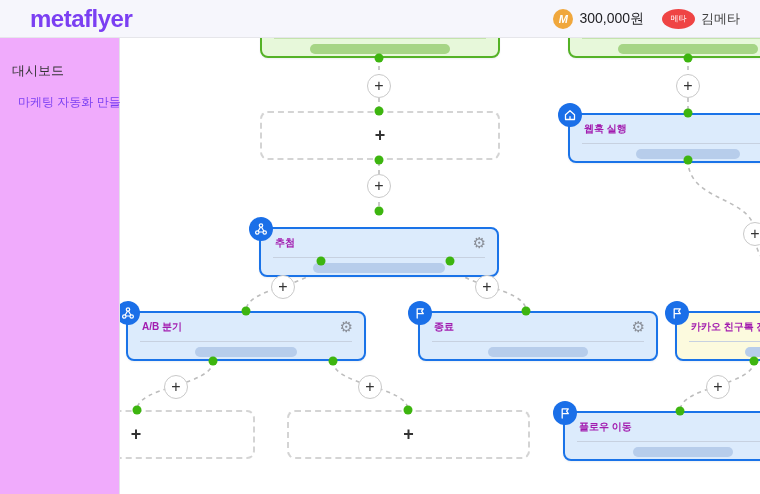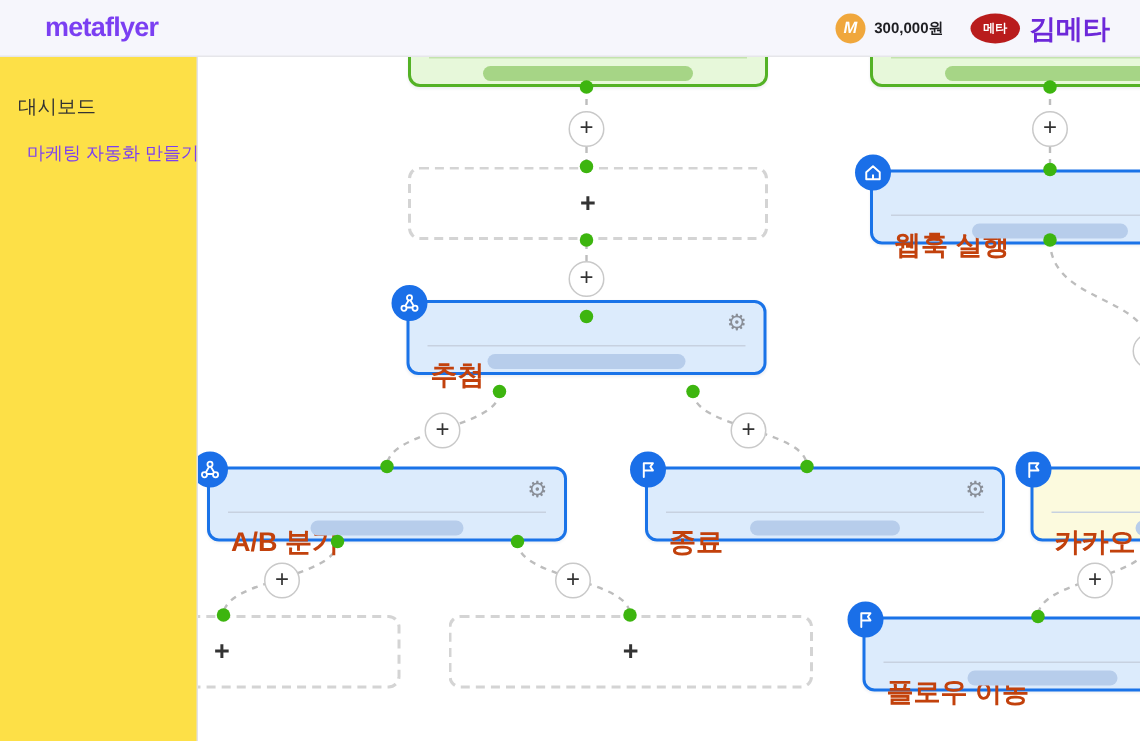--- a/index.html
+++ b/index.html
@@ -2,49 +2,49 @@
 <html><head>
 <meta charset="utf-8">
 <style>
   * { margin:0; padding:0; box-sizing:border-box; }
   html,body { width:760px; height:494px; overflow:hidden;
     font-family:"Liberation Sans", sans-serif; background:#fff; }
 
   
   .header { height:38px; background:#f6f6fc; border-bottom:1px solid #e6e6ea;
     display:flex; align-items:center; padding:0 20px 0 30px; }
-  .logo { font-size:18px; font-weight:800; color:#7b3ff2; letter-spacing:-0.5px; cursor:pointer; }
+  .logo { font-size:24px; font-weight:800; color:#7b3ff2; letter-spacing:-0.5px; cursor:pointer; }
   .header-right { margin-left:auto; display:flex; align-items:center; gap:18px; }
   .chip { display:flex; align-items:center; gap:6px; cursor:pointer; }
   .coin { width:20px; height:20px; border-radius:50%; background:#f0a73c; color:#fff;
     font-size:11px; font-weight:800; font-style:italic; display:flex; align-items:center; justify-content:center; }
-  .balance { font-size:10px; font-weight:700; color:#1e1e22; }
-  .avatar { width:33px; height:20px; border-radius:50%; background:#b91c1c; color:#fff;
-    font-size:8px; font-weight:700; display:flex; align-items:center; justify-content:center; }
-  .username { font-size:18px; font-weight:700; color:#6d28d9; }
+  .balance { font-size:14px; font-weight:400; color:#1e1e22; }
+  .avatar { width:33px; height:20px; border-radius:50%; background:#ef4444; color:#fff;
+    font-size:8px; font-weight:400; display:flex; align-items:center; justify-content:center; }
+  .username { font-size:13px; font-weight:400; color:#404040; }
 
   
   .main { display:flex; height:456px; }
-  .sidebar { width:132px; background:#fde047; border-right:1px solid #e2e2e8; padding-top:16px; flex:none; }
+  .sidebar { width:120px; background:#f0abfc; border-right:1px solid #e2e2e8; padding-top:16px; flex:none; }
   .side-item { font-size:13px; color:#333; padding:8px 12px; cursor:pointer; white-space:nowrap; }
   .side-item.section { color:#7b3ff2; font-weight:700; font-size:13.5px; margin-top:2px; }
   .side-item.sub { font-size:12px; color:#3a3a3a; padding:6px 12px 6px 18px; }
   .side-item.sub.active { color:#7b3ff2; }
 
   .canvas { position:relative; flex:1; background:#fff; overflow:hidden; }
   .wires { position:absolute; left:0; top:0; z-index:1; }
 
   
   .node { position:absolute; width:240px; height:50px; border-radius:8px;
     border:2px solid #1a73e8; background:#dcebfc; z-index:3; cursor:pointer;
     box-shadow:0 1px 2px rgba(20,40,90,.07); }
   .node.green { border-color:#54b226; background:#e7f8da; }
   .node.yellow { background:#fcfade; }
-  .node-title { position:absolute; left:14px; top:7px; font-size:18px; font-weight:700;
-    color:#c2410c; white-space:nowrap;margin-top:29px; }
+  .node-title { position:absolute; left:14px; top:7px; font-size:10px; font-weight:700;
+    color:#a21caf; white-space:nowrap; }
   .gear { position:absolute; right:11px; top:5px; font-size:15px; color:#8a8f98;
     line-height:18px; cursor:pointer; }
   .divider { position:absolute; left:12px; right:12px; top:28px; border-top:1px solid #c7d1e0; }
   .node.green .divider { border-top-color:#c4e3ad; }
   .pill { position:absolute; top:34px; left:50%; transform:translateX(-50%);
     height:10px; border-radius:5px; background:#b7cdeb; }
   .node.green .pill { background:#a6d586; }
   .badge { position:absolute; left:-12px; top:-12px; width:24px; height:24px; border-radius:50%;
     background:#1a6fe8; display:flex; align-items:center; justify-content:center; z-index:4; }
 
@@ -121,21 +121,21 @@
         <svg class="icon" width="14" height="14" viewBox="0 0 14 14">
           <path d="M2.5 6.8 L7 2.8 L11.5 6.8 V11.5 H2.5 Z M7 11.5 V8.3" fill="none" stroke="#fff" stroke-width="1.3" stroke-linejoin="round"></path>
         </svg>
       </div>
       <div class="node-title">웹훅 실행</div>
 
       <div class="divider"></div>
       <div class="pill" style="width:104px;"></div>
     </div>
 
-    <div class="node" style="left:139px; top:162px;">
+    <div class="node" style="left:139px; top:189px;">
       <div class="badge">
         <svg class="icon" width="14" height="14" viewBox="0 0 14 14">
           <g stroke="#fff" stroke-width="1.2" fill="none">
             <path d="M7 4.2 L3.6 10 M7 4.2 L10.4 10 M3.6 10 H10.4"></path>
             <circle cx="7" cy="3.5" r="1.7" fill="#1a6fe8"></circle>
             <circle cx="3.3" cy="10.5" r="1.7" fill="#1a6fe8"></circle>
             <circle cx="10.7" cy="10.5" r="1.7" fill="#1a6fe8"></circle>
           </g>
         </svg>
       </div>

